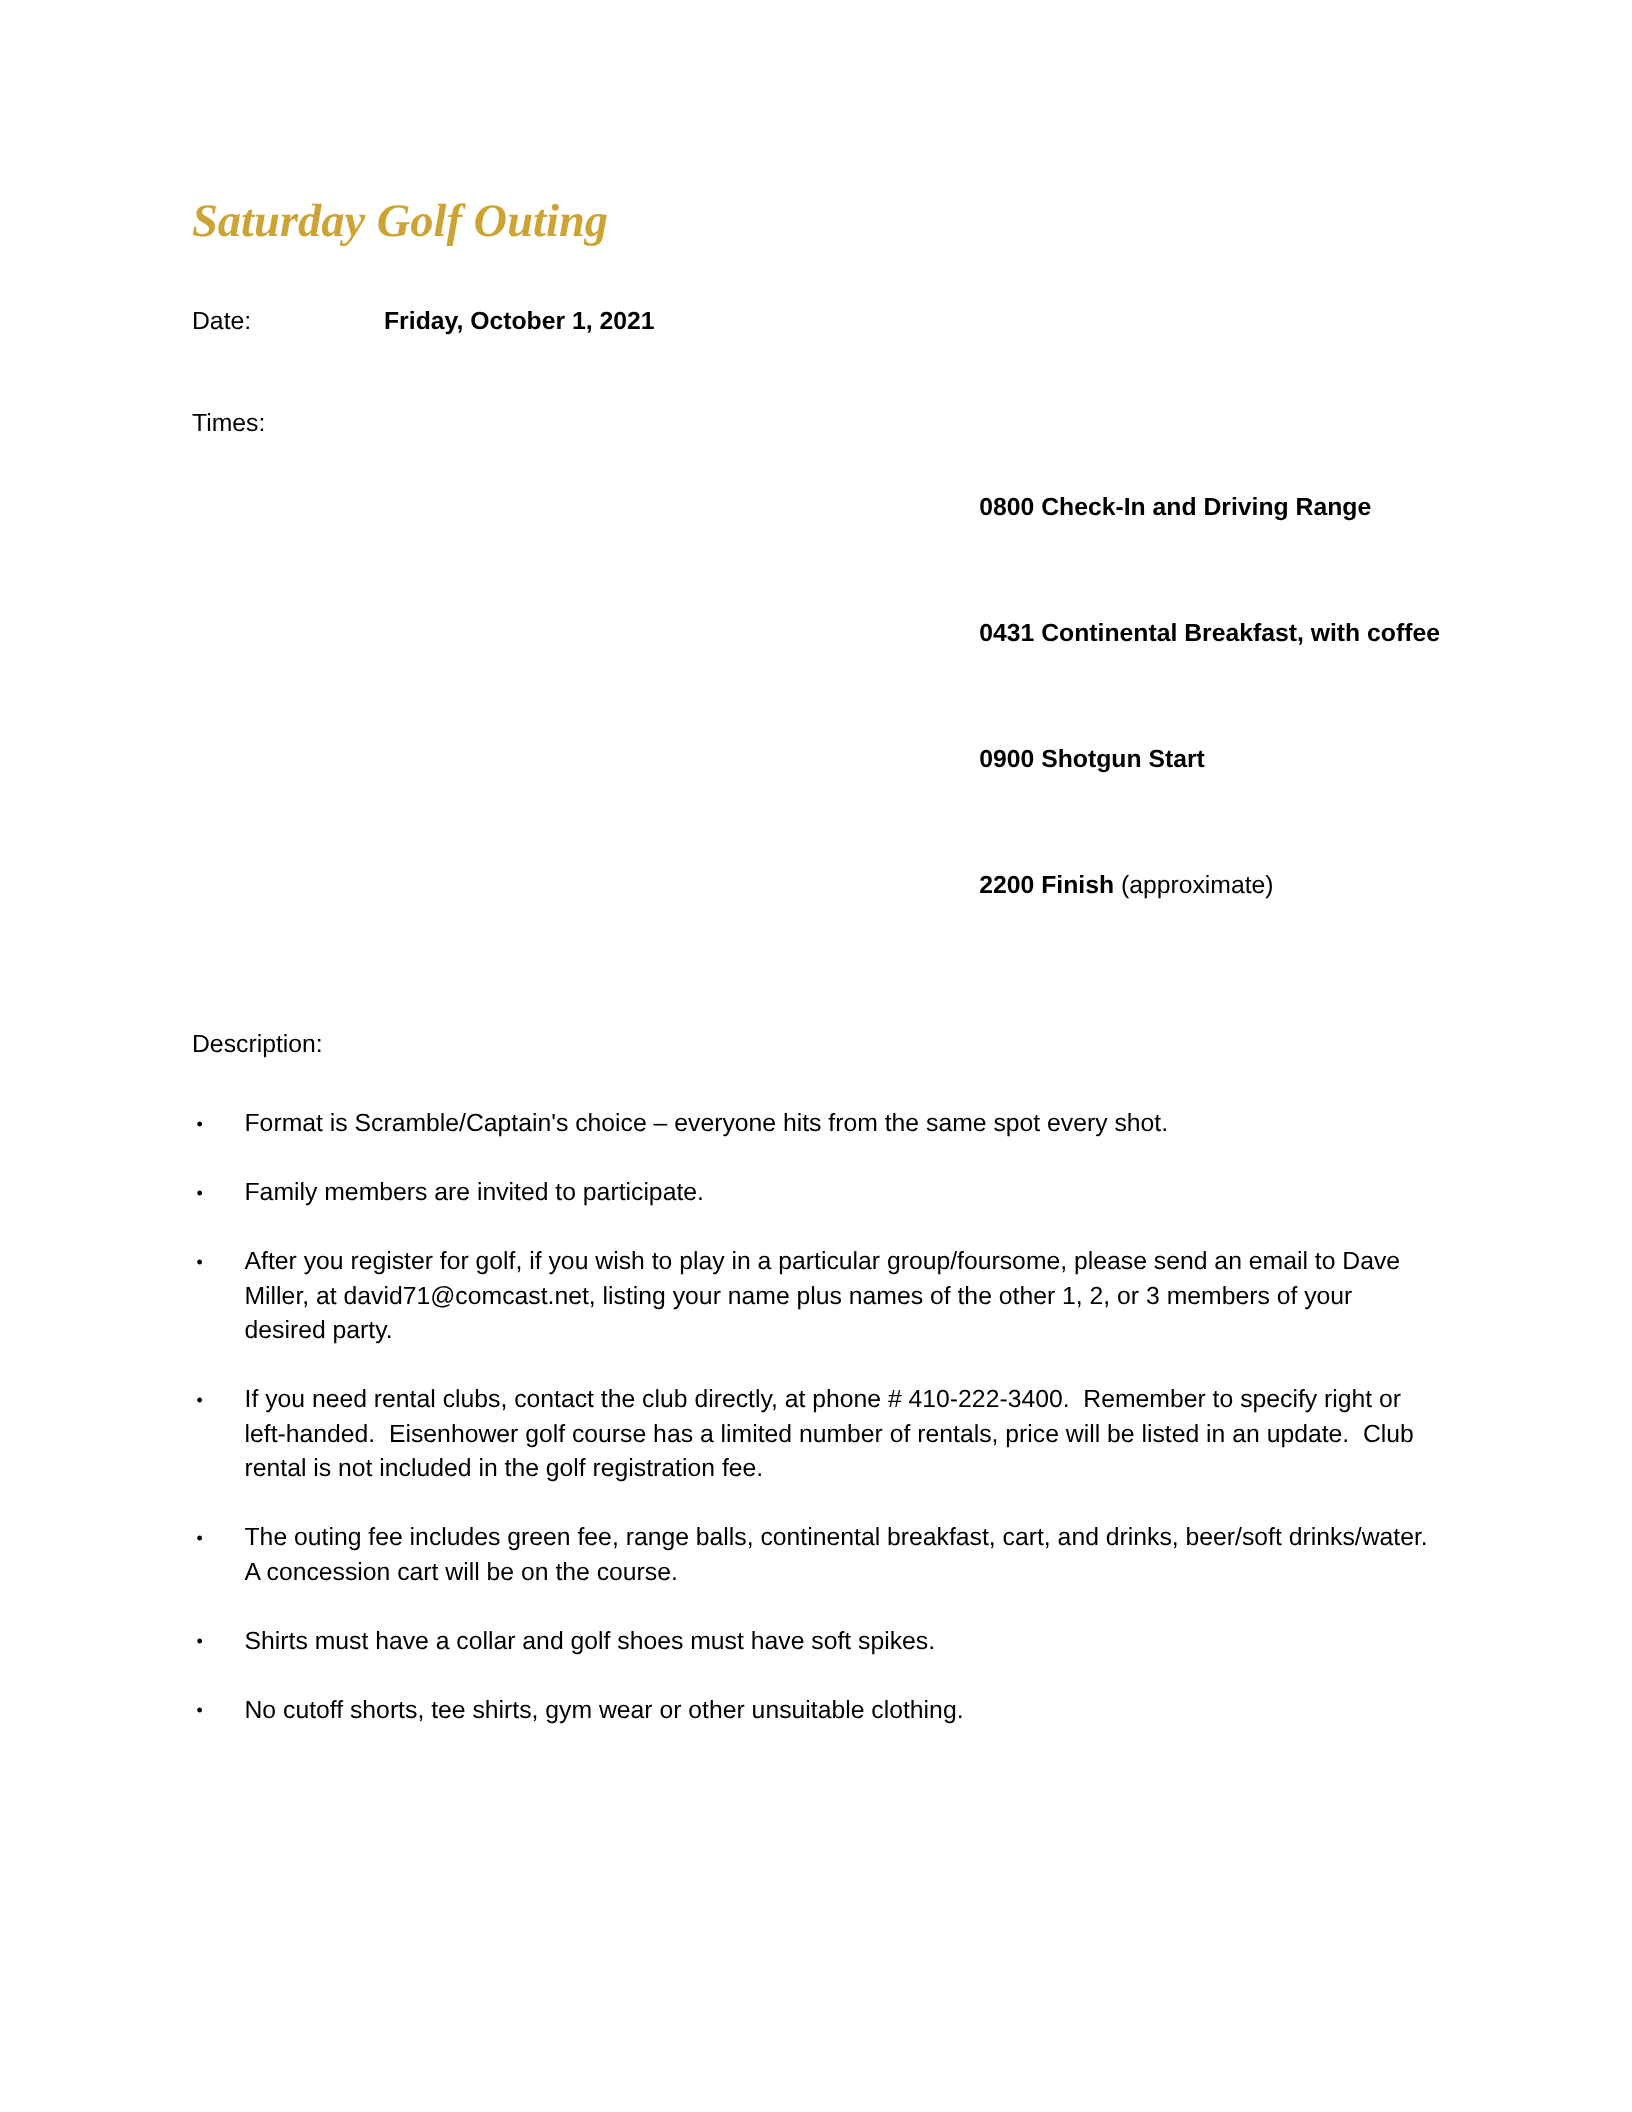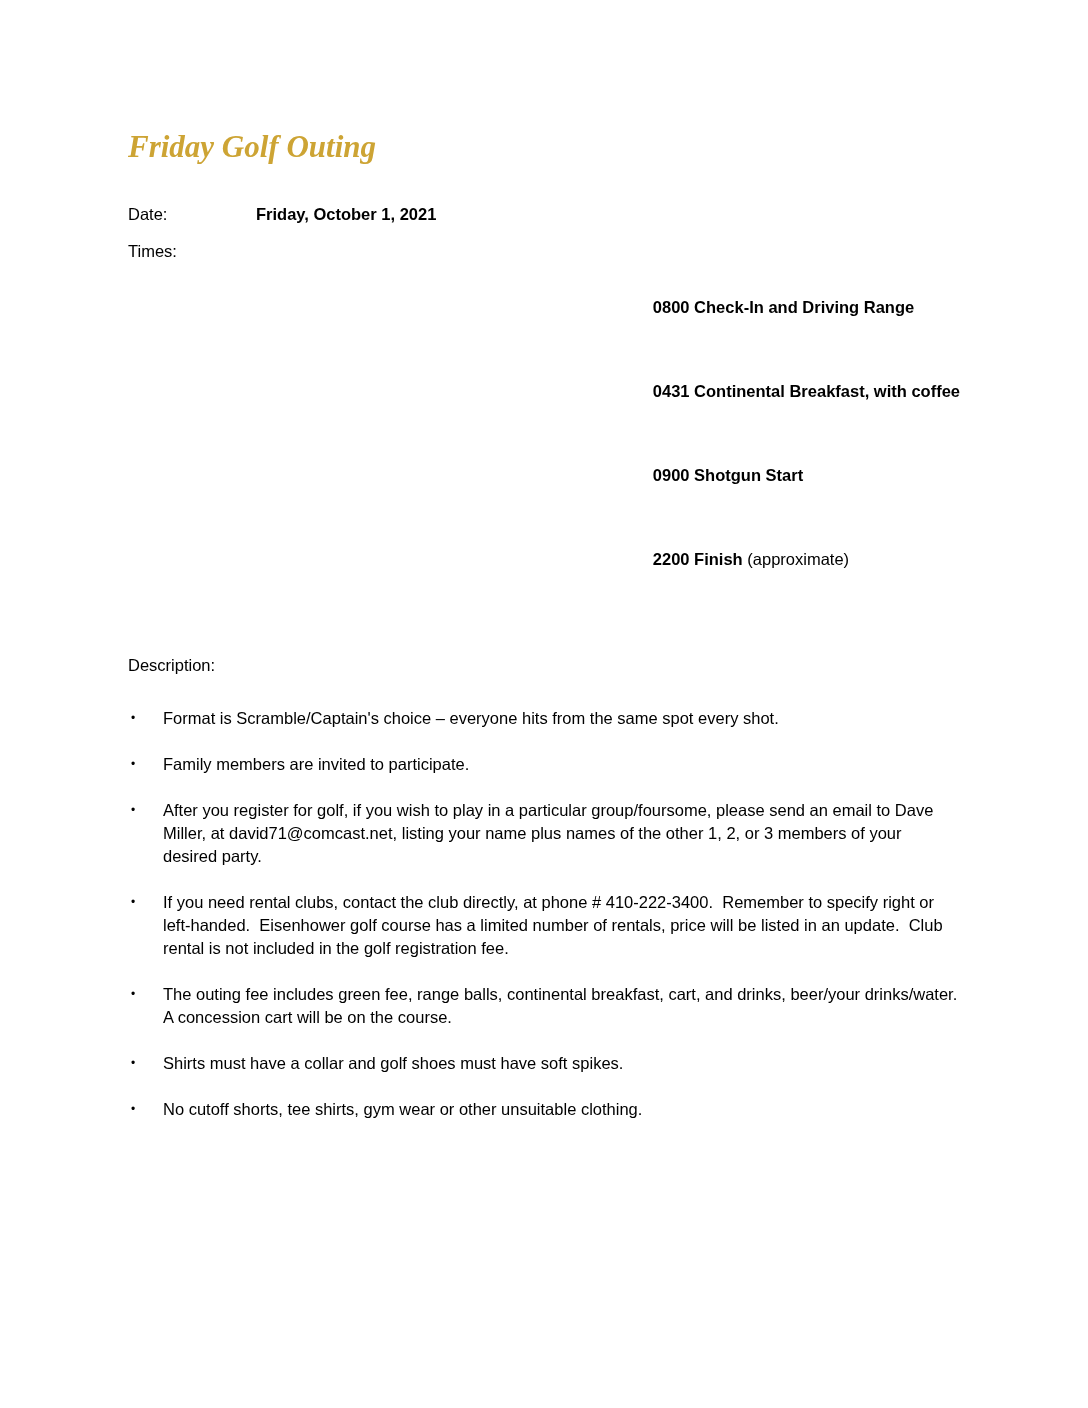--- a/index.html
+++ b/index.html
@@ -21,40 +21,40 @@
     font-weight: bold;
     font-size: 31px;
     line-height: 34px;
     color: #CDA434;
   }
   .row { display: flex; line-height: 28px; }
   .row .label { width: 128px; flex: none; }
   .row .value { white-space: pre-wrap; }
   .b { font-weight: bold; }
   .u { }
-  .row-date { margin-bottom: 9px; }
+  .row-date { margin-bottom: 40px; }
   .row-location { margin-bottom: 30px; }
   .row-times { margin-bottom: 22px; justify-content: space-between; }
   .desc-label { line-height: 28px; margin-bottom: 28px; }
   ul.bullets { list-style: none; margin: 0; padding: 0; }
   ul.bullets li { display: flex; line-height: 23px; margin-bottom: 23px; }
   ul.bullets .marker {
     width: 32px; flex: none;
     font-size: 12px; line-height: 23px;
     padding-left: 3px;
   }
   ul.bullets .btxt { white-space: pre-wrap; max-width: 800px; }
   .run { white-space: pre-wrap; }
 </style>
 </head>
 <body>
 
 <div class="page">
 
-  <h1 class="title">Friday Golf Outing</h1>
+  <h1 class="title">Saturday Golf Outing</h1>
 
   <div class="row row-date">
     <div class="label">Date:</div>
     <div class="value b">Friday, October 1, 2021</div>
   </div>
 
 
   <div class="row row-times">
     <div class="label">Times:</div>
     <div class="value">
@@ -79,21 +79,21 @@
     <li>
       <span class="marker">•</span>
       <span class="btxt"><span class="run">After you register for golf, if you wish to play in a particular group/foursome, please send an email to Dave Miller, at </span><span class="run u">david71@comcast.net</span><span class="run">, listing your name plus names of the other 1, 2, or 3 members of your desired party.</span></span>
     </li>
     <li>
       <span class="marker">•</span>
       <span class="btxt">If you need rental clubs, contact the club directly, at phone # 410-222-3400.  Remember to specify right or left-handed.  Eisenhower golf course has a limited number of rentals, price will be listed in an update.  Club rental is not included in the golf registration fee.</span>
     </li>
     <li>
       <span class="marker">•</span>
-      <span class="btxt">The outing fee includes green fee, range balls, continental breakfast, cart, and drinks, beer/your drinks/water.  A concession cart will be on the course.</span>
+      <span class="btxt">The outing fee includes green fee, range balls, continental breakfast, cart, and drinks, beer/soft drinks/water.  A concession cart will be on the course.</span>
     </li>
     <li>
       <span class="marker">•</span>
       <span class="btxt">Shirts must have a collar and golf shoes must have soft spikes.</span>
     </li>
     <li>
       <span class="marker">•</span>
       <span class="btxt">No cutoff shorts, tee shirts, gym wear or other unsuitable clothing.</span>
     </li>
 

